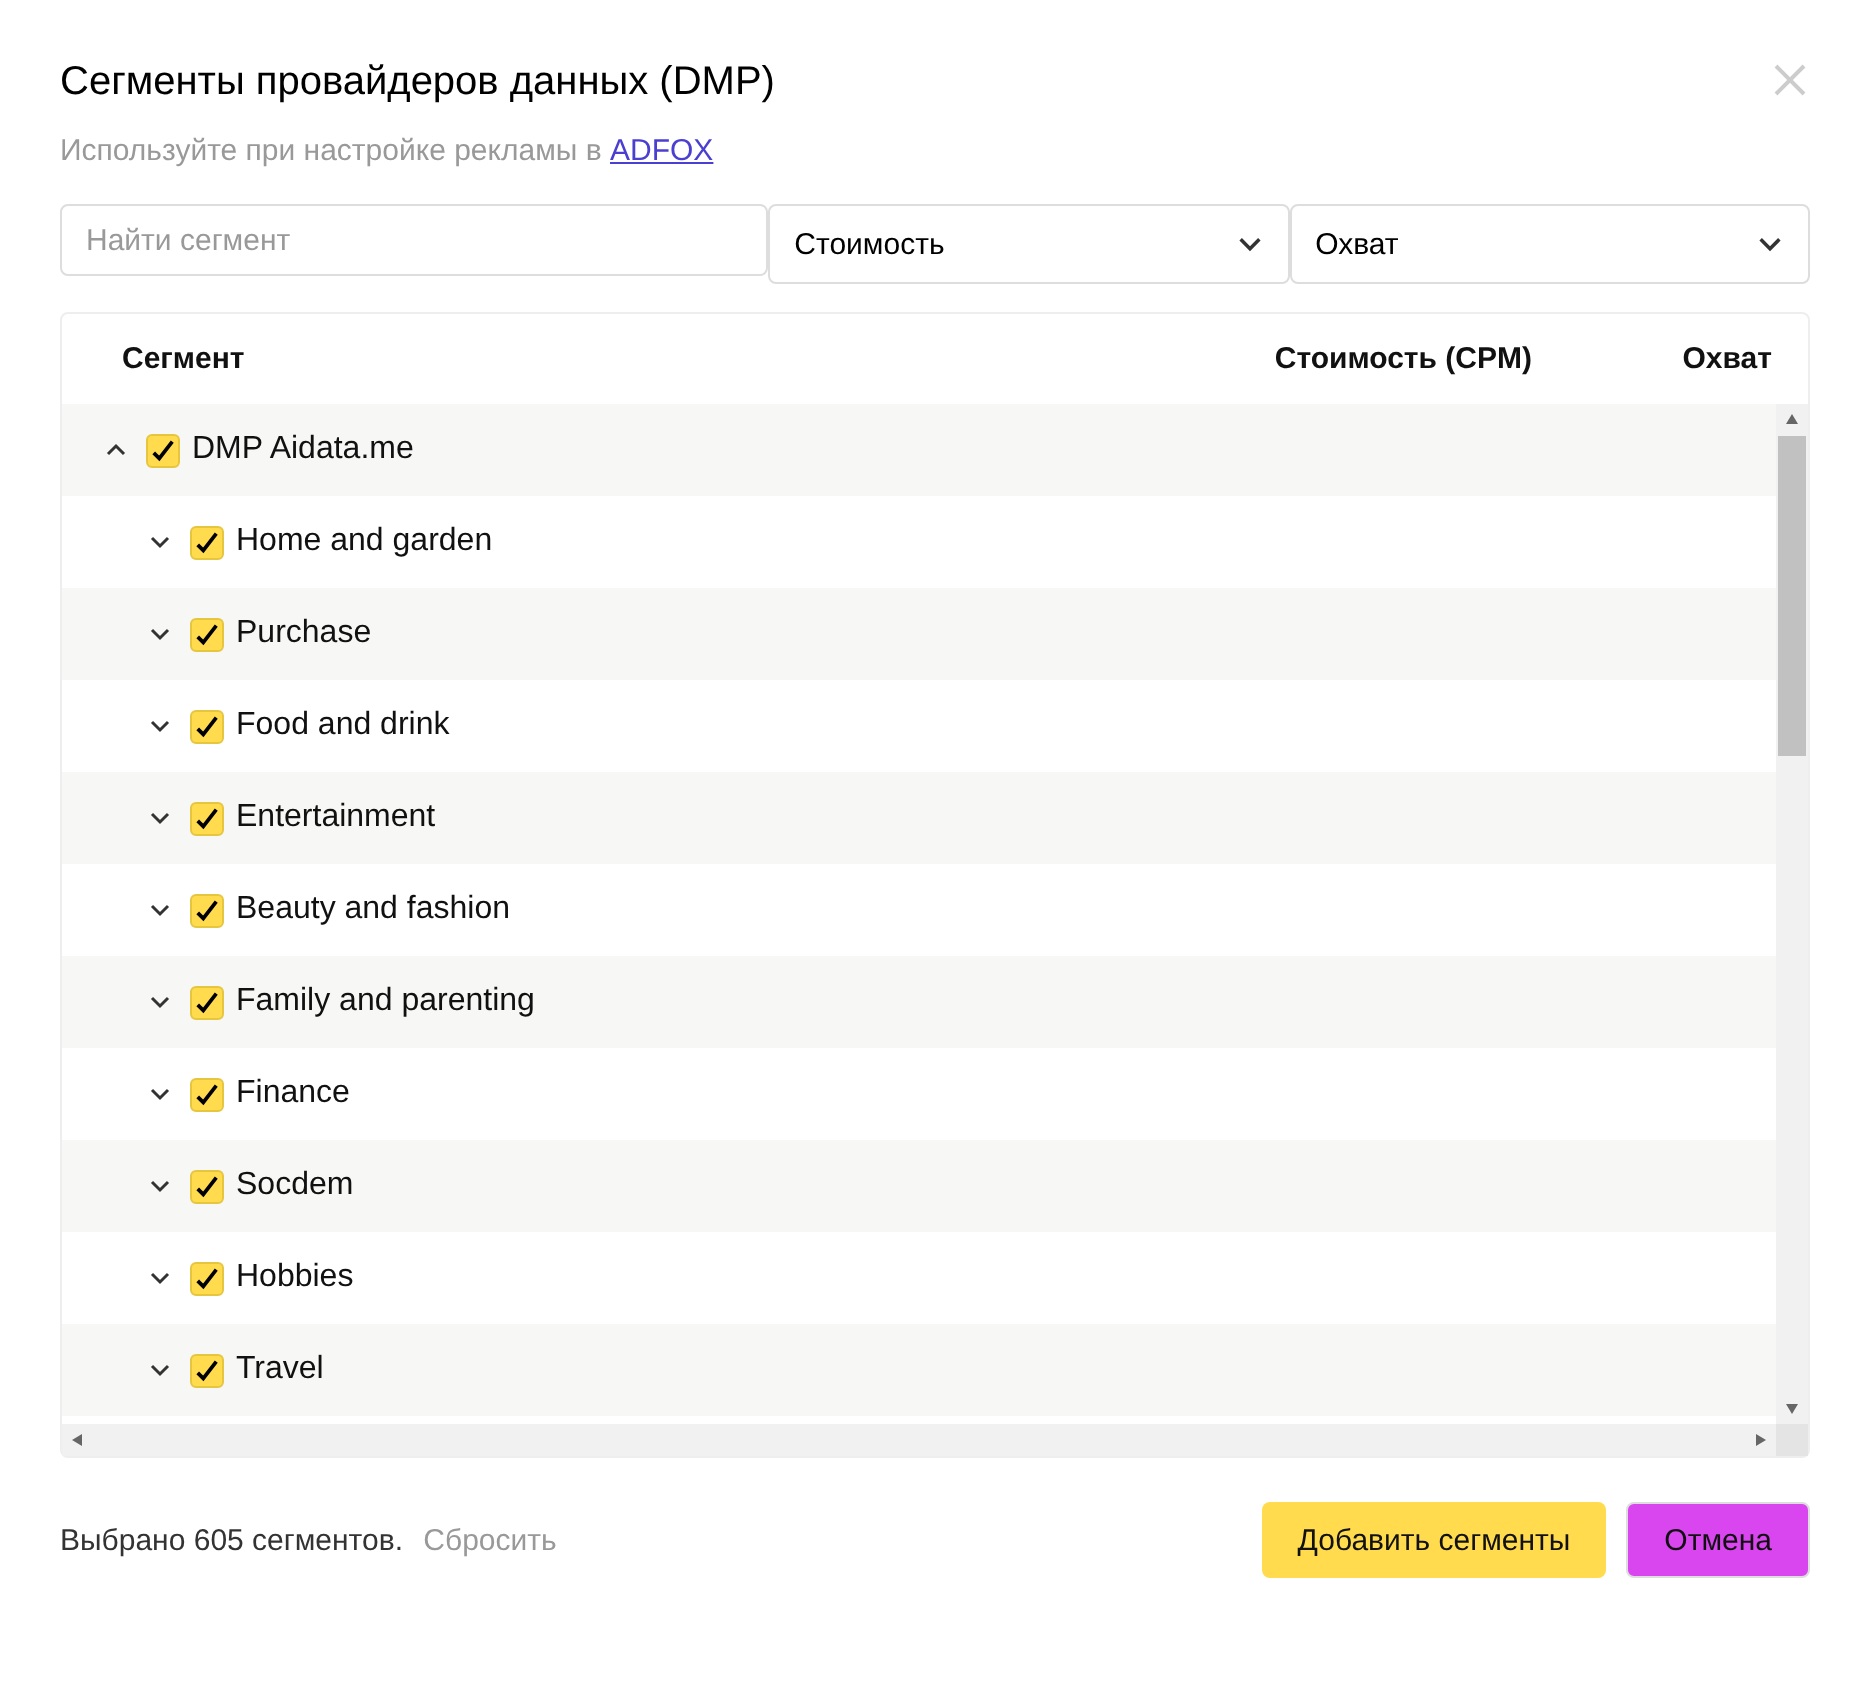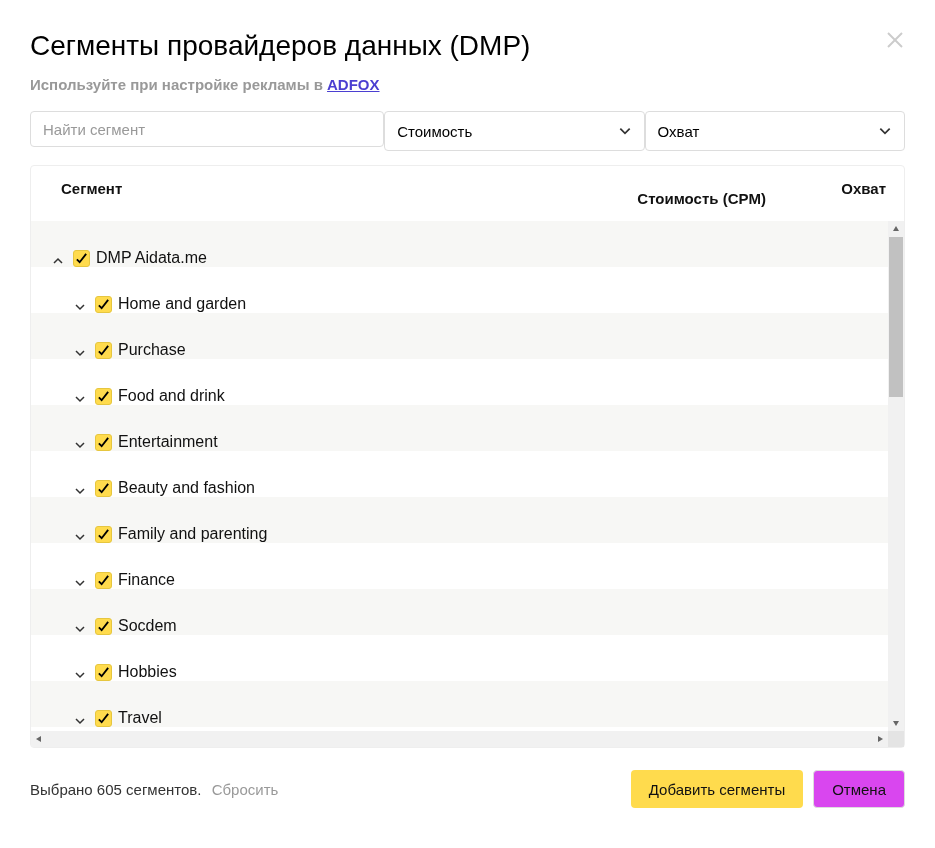--- a/index.html
+++ b/index.html
@@ -1,35 +1,35 @@
 <!DOCTYPE html>
 <html><head>
 <meta charset="utf-8">
 <style>
 * { box-sizing: border-box; margin: 0; padding: 0; }
 body { font-family: Arial, Helvetica, sans-serif; background: #fff; width: 935px; height: 848px; position: relative; }
 .modal { padding: 30px 30px 20px 30px; }
 .header { display: flex; justify-content: space-between; align-items: flex-start; }
-.title { font-size: 28px; font-weight: 400; color: #000; }
+.title { font-size: 20px; font-weight: 400; color: #000; }
 .close { width: 20px; height: 20px; cursor: pointer; color: #ccc; }
 .close svg { width: 100%; height: 100%; }
-.subheader { margin-top: 14px; font-size: 15px; color: #999; font-weight: bold; }
+.subheader { margin-top: 14px; font-size: 15px; color: #999; }
 .subheader a { color: #4b3fd1; text-decoration: underline; }
 .filters { display: flex; gap: 0; margin-top: 18px; }
 .input-search { flex: 1.4; height: 36px; border: 1px solid #ddd; border-radius: 4px; padding: 0 12px; font-size: 15px; outline: none; }
 .input-search::placeholder { color: #999; }
 .select-box { flex: 1; height: 40px; border: 1px solid #ddd; border-radius: 4px; padding: 0 12px; font-size: 15px; display: flex; align-items: center; justify-content: space-between; cursor: pointer; background: #fff; }
 .select-box .chevron { width: 14px; height: 14px; }
 .table-wrap { margin-top: 14px; border: 1px solid #eee; border-radius: 4px; }
 .table-head { display: flex; padding: 14px 18px; font-size: 15px; font-weight: 700; color: #111; }
 .col-segment { flex: 1; margin-left: 12px; }
-.col-cost { width: 200px; text-align: right; margin-top: 10px; }
+.col-cost { width: 200px; text-align: right; }
 .col-reach { width: 120px; text-align: right; }
 .rows { position: relative; height: 510px; overflow: hidden; }
-.row { display: flex; align-items: flex-end; height: 46px; padding: 0 18px; font-size: 16px; color: #111; }
+.row { display: flex; align-items: center; height: 46px; padding: 0 18px; font-size: 16px; color: #111; }
 .row.even { background: #f7f7f5; }
 .row.child { padding-left: 40px; }
 .row .expand { width: 18px; display: flex; align-items: center; justify-content: center; margin-right: 6px; cursor: pointer; color: #333; }
 .row .expand svg { width: 12px; height: 12px; }
 .cb { width: 17px; height: 17px; background: #ffdb4d; border-radius: 3px; display: inline-flex; align-items: center; justify-content: center; margin-right: 6px; cursor: pointer; flex-shrink: 0; border: 1px solid #e6c63f; }
 .cb svg { width: 13px; height: 13px; }
 .label-text { }
 .scrollbar-v { position: absolute; right: 0; top: 0; width: 16px; height: 100%; background: #f1f1f1; }
 .scrollbar-v .up, .scrollbar-v .down { height: 16px; display: flex; align-items: center; justify-content: center; background: #f1f1f1; cursor: pointer; }
 .scrollbar-v .track { position: absolute; top: 16px; bottom: 16px; left: 0; right: 0; }

